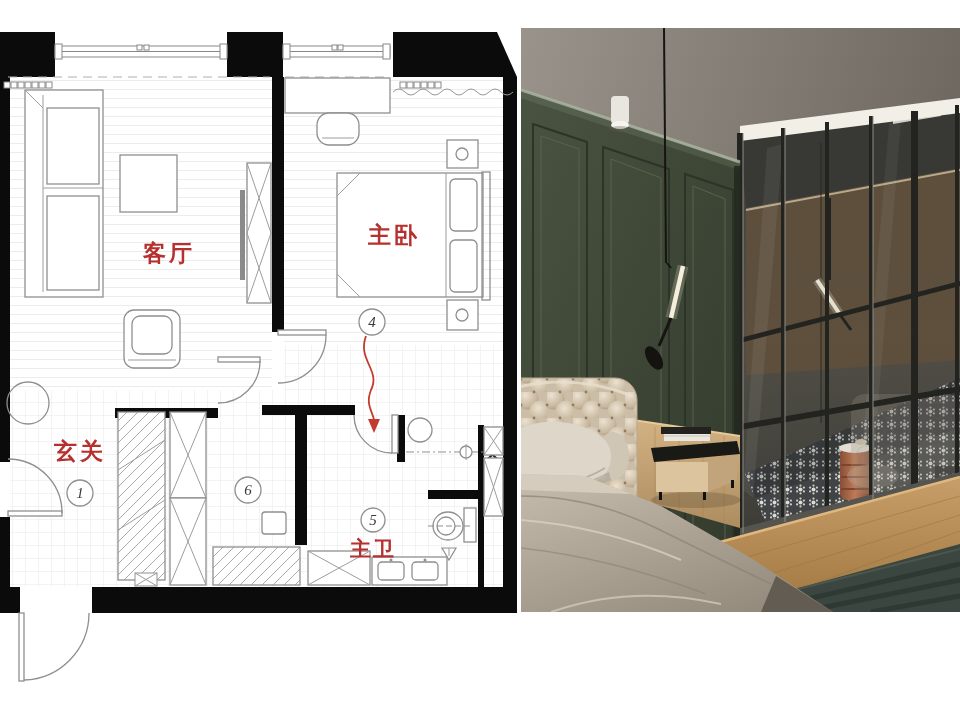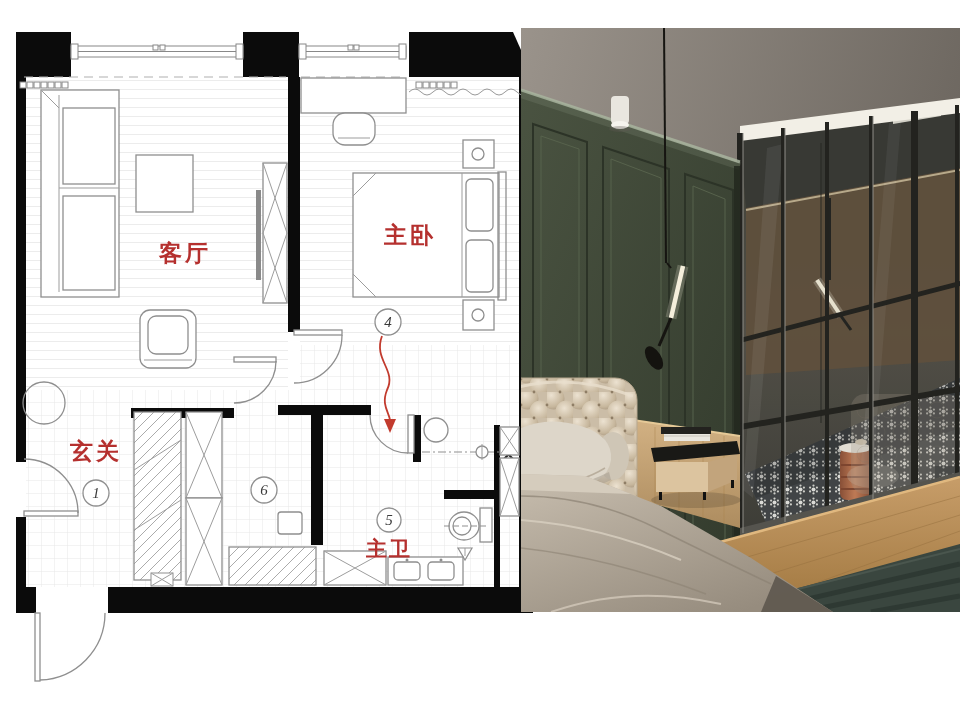--- a/index.html
+++ b/index.html
@@ -1,18 +1,18 @@
 <!DOCTYPE html>
 <html><head>
 <meta charset="utf-8">
 <style>
   html,body{margin:0;padding:0;background:#ffffff;}
   .canvas{position:relative;width:960px;height:703px;background:#ffffff;overflow:hidden;
           font-family:"DejaVu Sans","Liberation Sans",sans-serif;}
-  .plan{position:absolute;left:16px;top:0;width:520px;height:703px;}
+  .plan{position:absolute;left:0;top:0;width:520px;height:703px;}
   .photo{position:absolute;left:521px;top:28px;width:439px;height:584px;}
   .plan svg,.photo svg{display:block;width:100%;height:100%;}
   .room-label{font-family:"Liberation Serif","DejaVu Serif",serif;font-weight:700;fill:#b5302e;}
   .num{font-family:"Liberation Serif","DejaVu Serif",serif;font-style:italic;fill:#3a3a3a;
        font-size:15px;text-anchor:middle;}
   .fline{stroke:#8f8f8f;stroke-width:1.3;fill:#ffffff;}
   .fopen{stroke:#8f8f8f;stroke-width:1.3;fill:none;}
   .thin{stroke:#9d9d9d;stroke-width:1;fill:none;}
 </style>
 </head>

